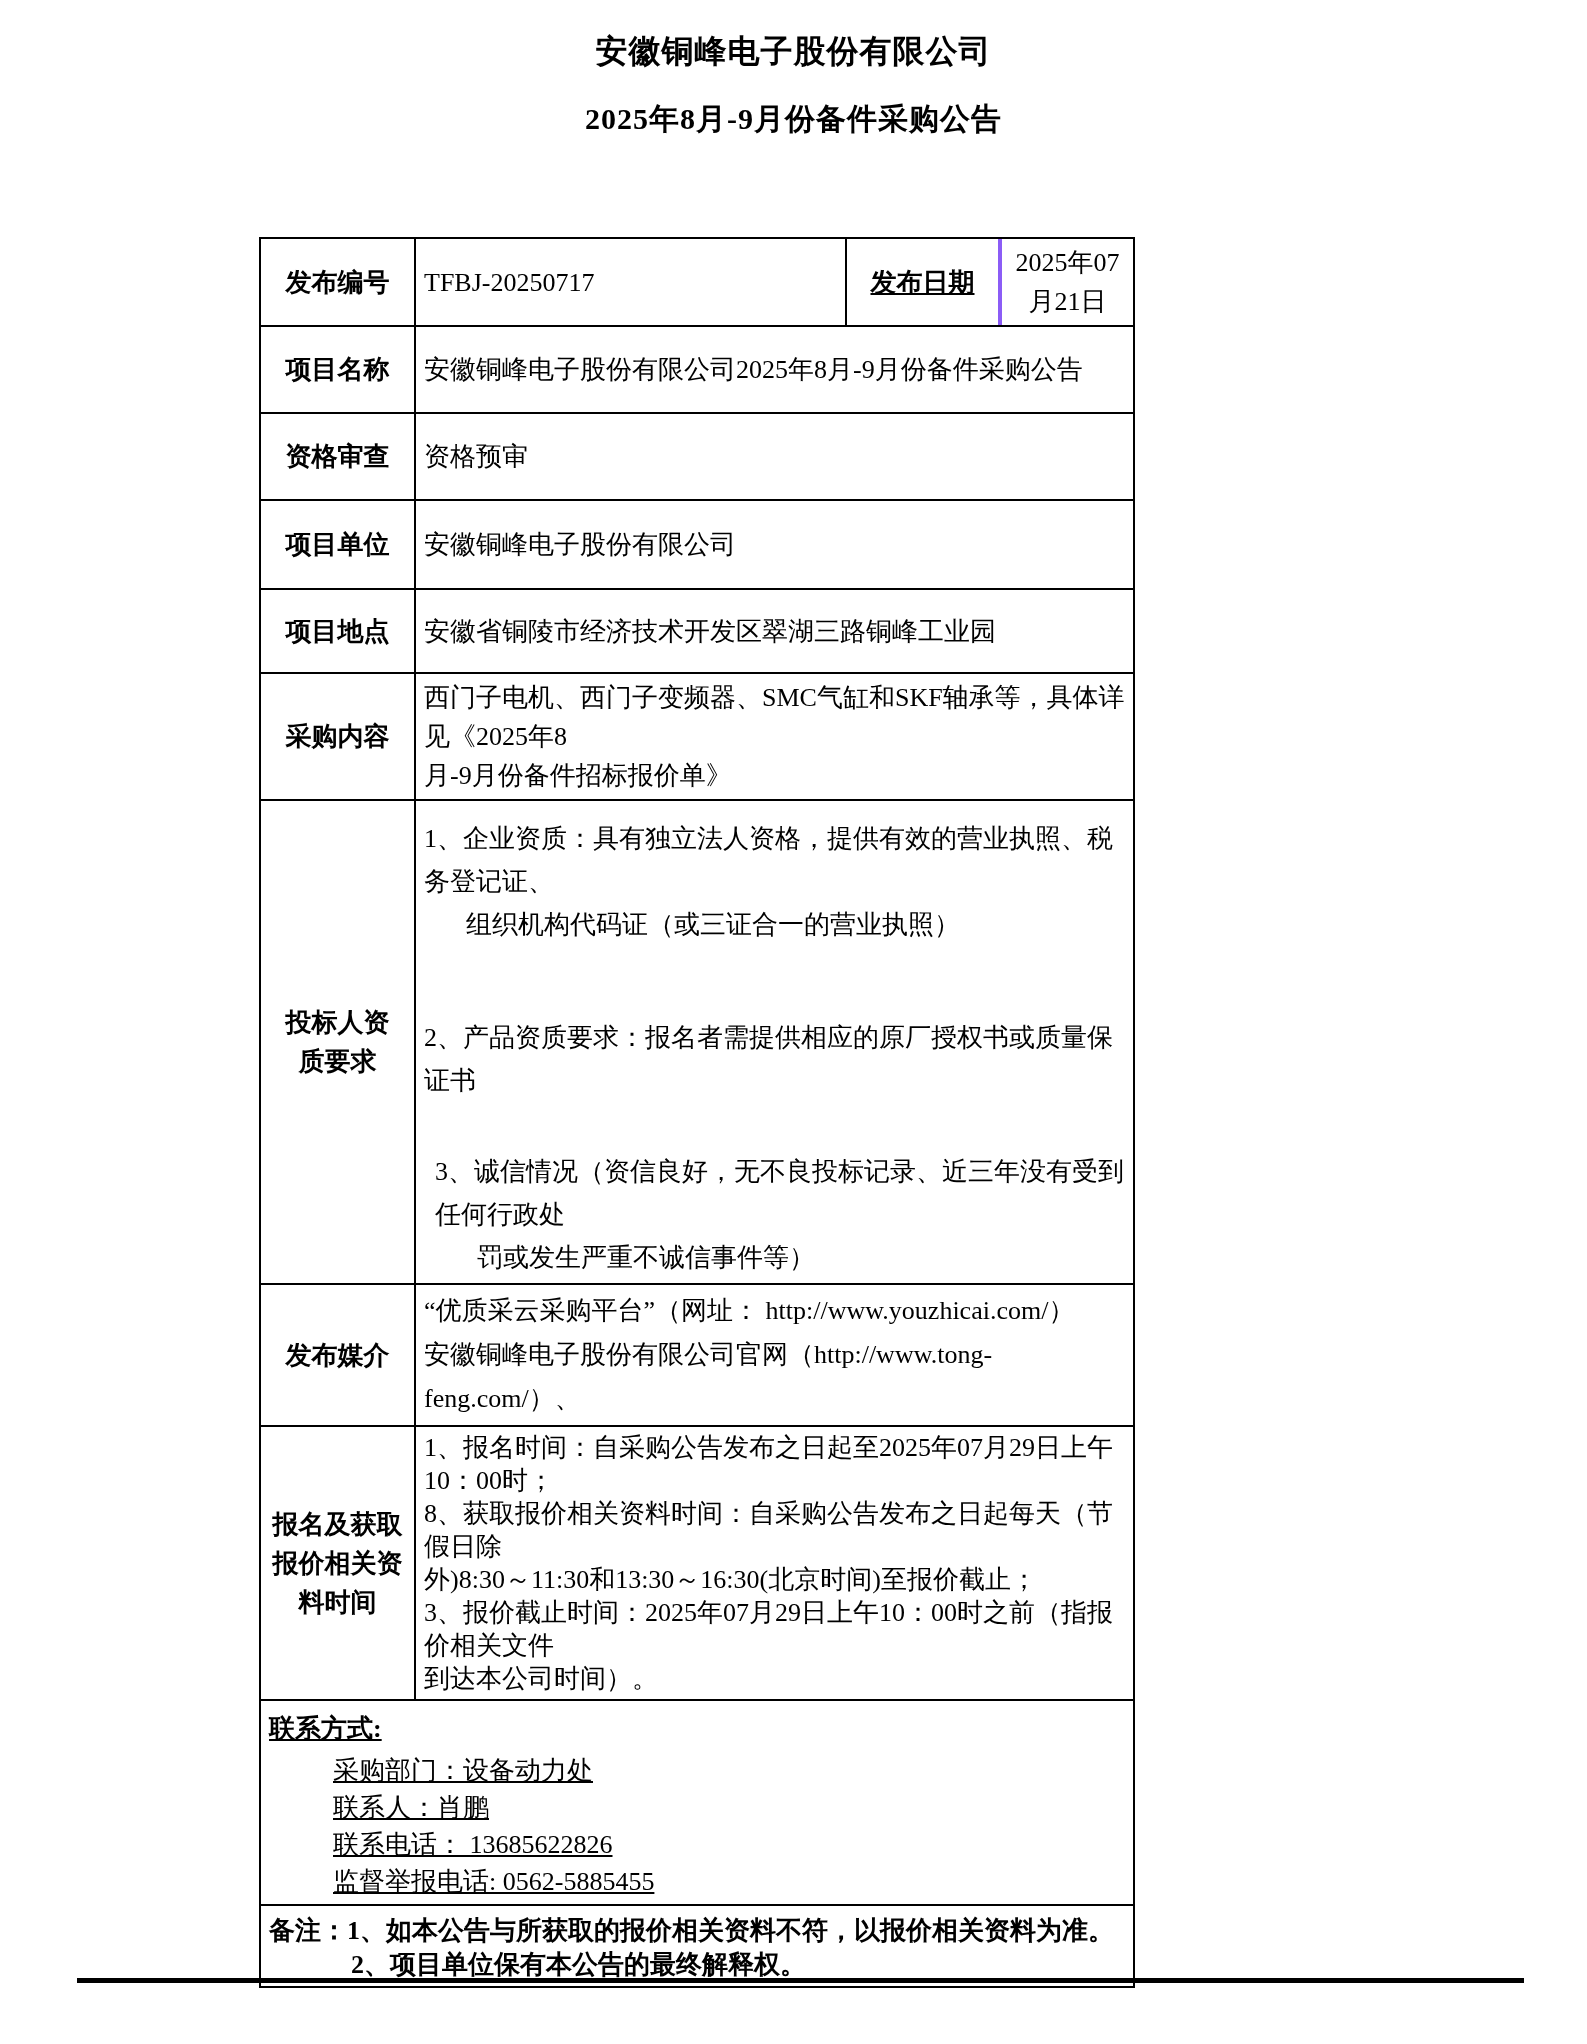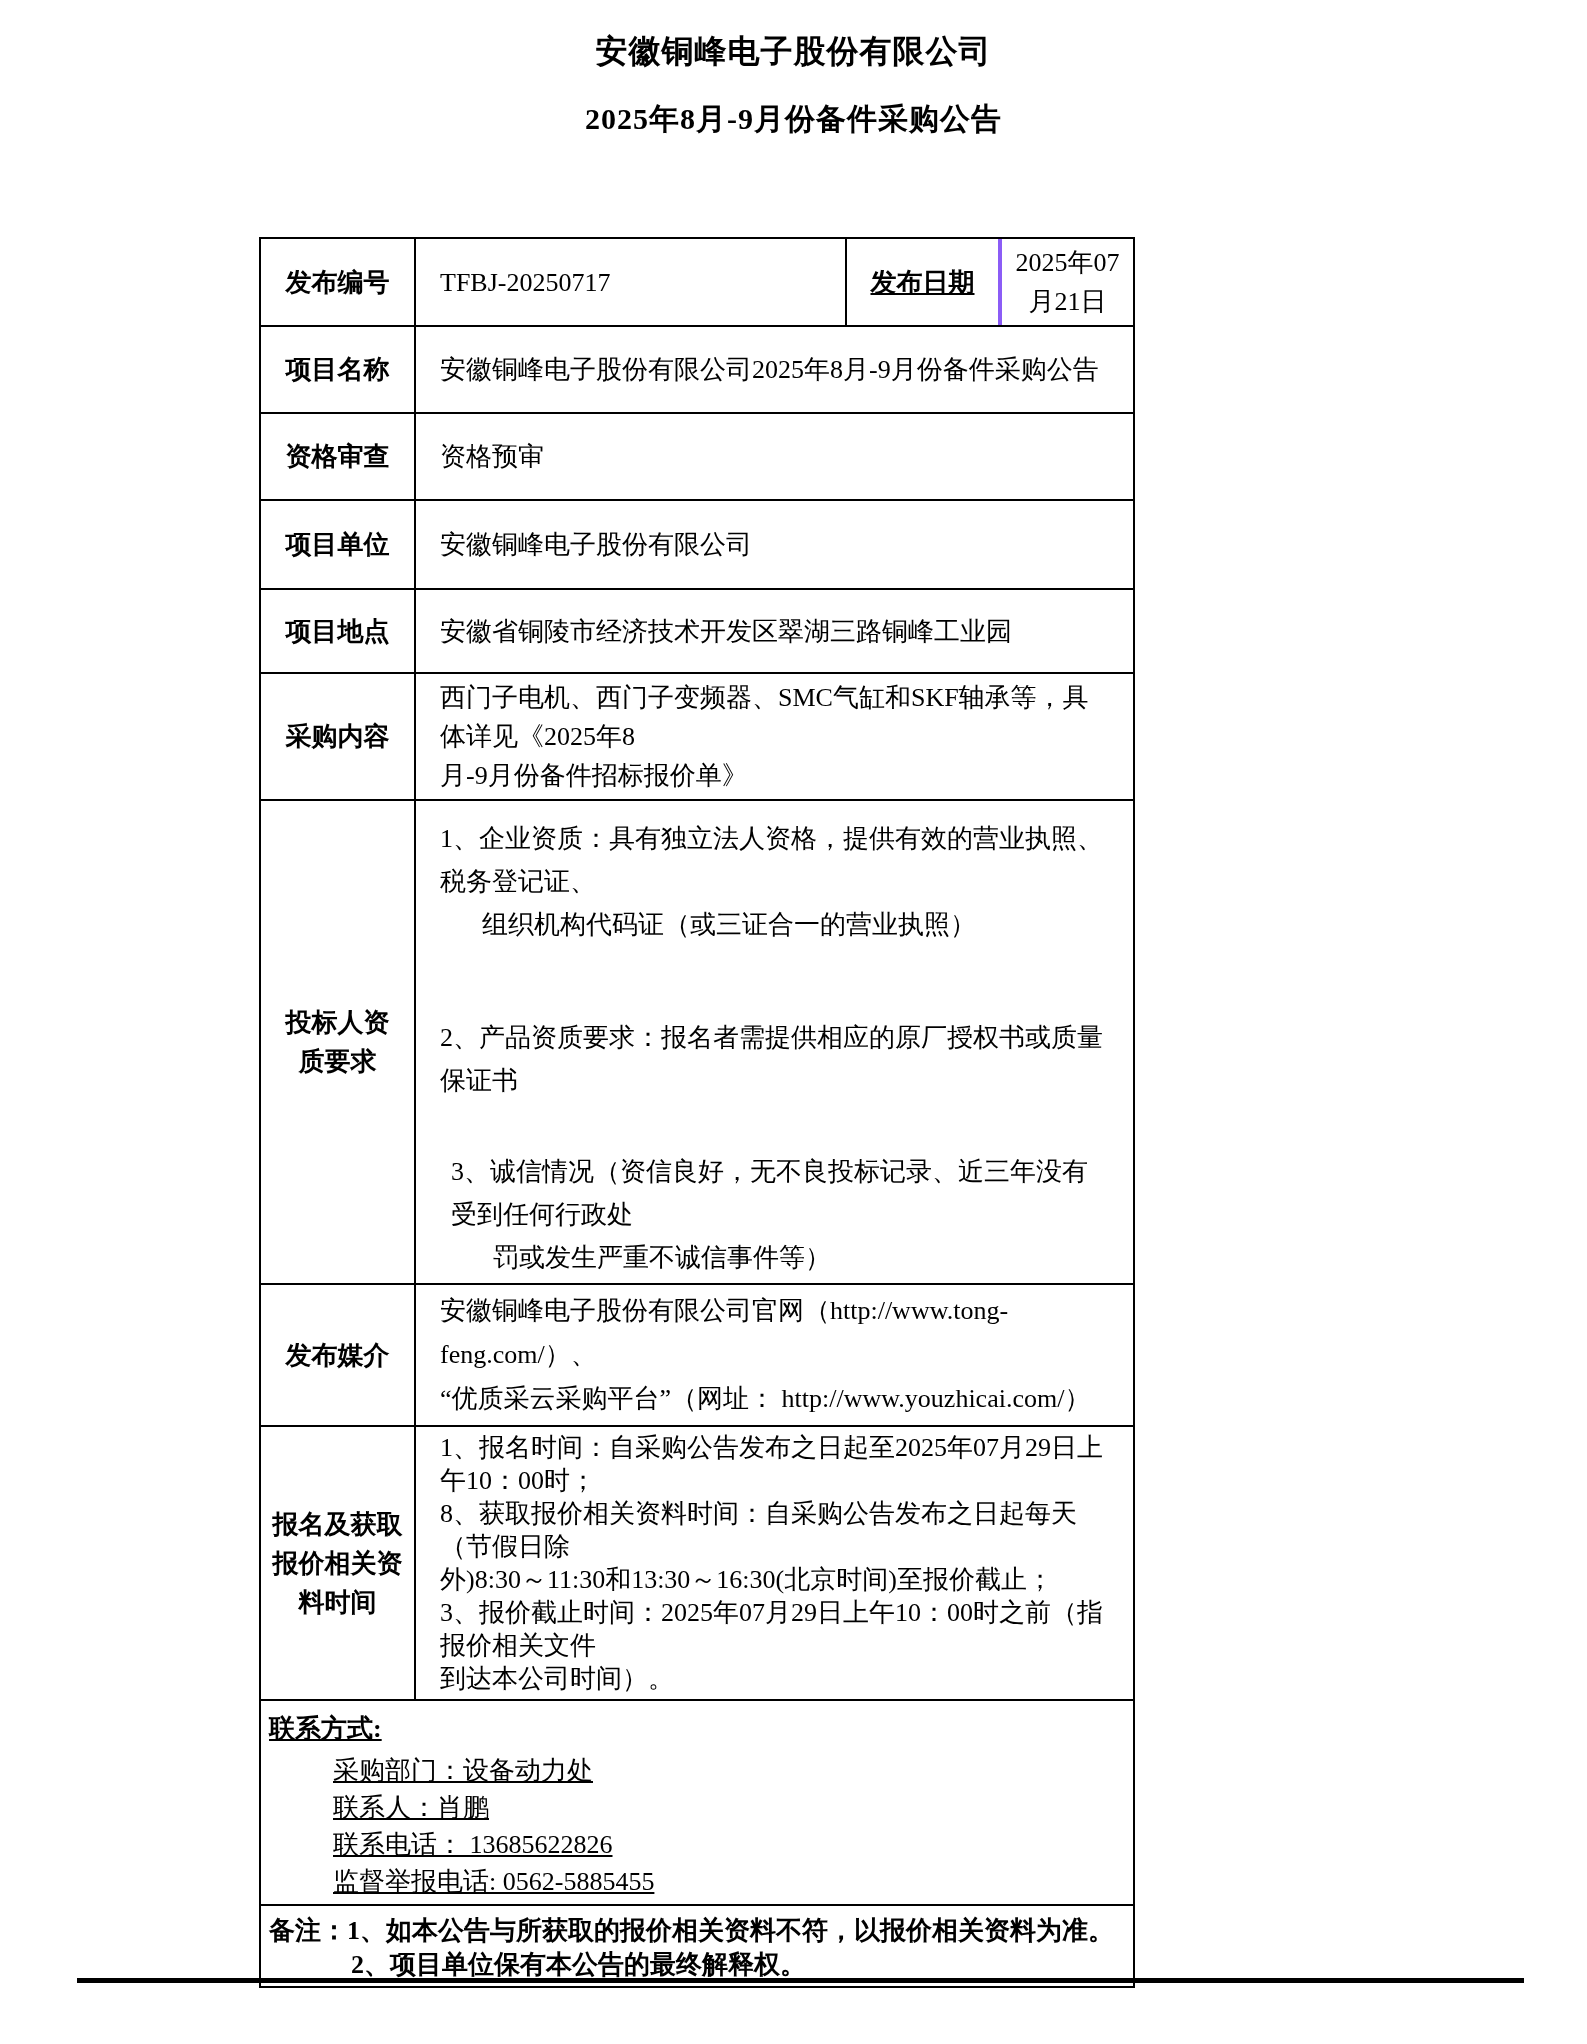--- a/index.html
+++ b/index.html
@@ -23,21 +23,21 @@
   }
   .row { display:flex; border-bottom:2px solid #000; }
   .row:last-child { border-bottom:none; }
   .lbl {
     flex:0 0 155px; border-right:2px solid #000;
     display:flex; flex-direction:column; align-items:center; justify-content:center;
     font-weight:bold; text-align:center; padding:4px 2px;
   }
   .val {
     flex:1 1 auto; display:flex; flex-direction:column; justify-content:center;
-    padding:4px 24px;
+    padding:4px 8px;
   }
   .r1 { min-height:86px; }
   .r2 { min-height:87px; }
   .r3 { min-height:87px; }
   .r4 { min-height:89px; }
   .r5 { min-height:84px; }
   .r6 { min-height:88px; }
   .r7 { min-height:384px; }
   .r8 { min-height:106px; }
   .r9 { min-height:184px; }
@@ -121,22 +121,22 @@
       <div class="qual-item3">
         <div>3、诚信情况（资信良好，无不良投标记录、近三年没有受到任何行政处</div>
         <div class="hang">罚或发生严重不诚信事件等）</div>
       </div>
     </div>
   </div>
 
   <div class="row r8">
     <div class="lbl">发布媒介</div>
     <div class="val media-val">
+      <span>“优质采云采购平台”（网址： http://www.youzhicai.com/）</span>
       <span>安徽铜峰电子股份有限公司官网（http://www.tong-feng.com/）、</span>
-      <span>“优质采云采购平台”（网址： http://www.youzhicai.com/）</span>
     </div>
   </div>
 
   <div class="row r9">
     <div class="lbl">
       <span>报名及获取</span>
       <span>报价相关资</span>
       <span>料时间</span>
     </div>
     <div class="val sched-val">

